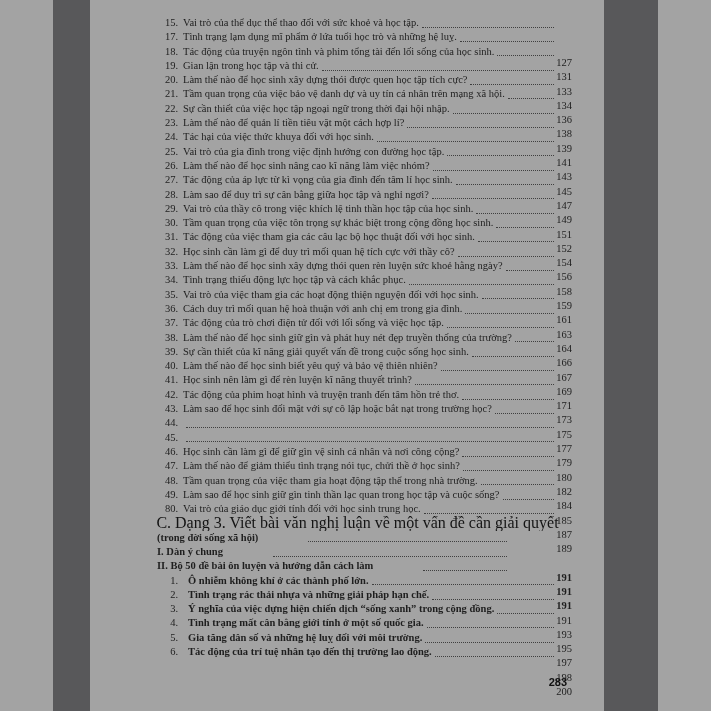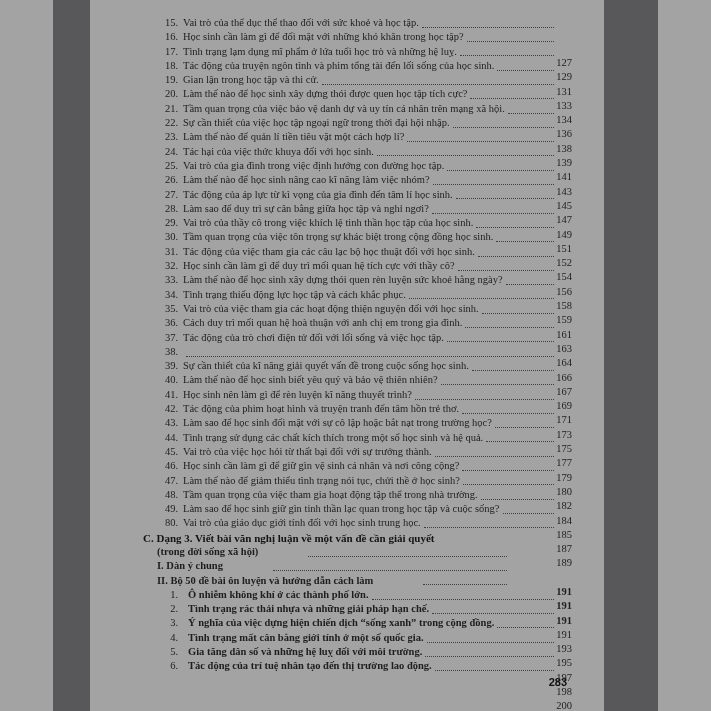--- a/index.html
+++ b/index.html
@@ -19,22 +19,22 @@
   .row .title{flex:0 1 auto;overflow:hidden;}
   .row .dots{
     flex:1 0 6px;align-self:flex-end;height:0;
     border-bottom:1px dotted #3f3f3f;margin:0 2px 2.5px 3px;
   }
   .row .pg{flex:none;margin-top:40px;}
   .row.bold{font-weight:bold;}
   .row.bold.indent{padding-left:14px;gap:47px;}
   .row.sub .title{margin-left:5px;font-weight:bold;}
   .heading{
-    height:14.3px;line-height:14.3px;font-size:11px;font-weight:bold;
-    white-space:nowrap;overflow:hidden;color:#141414;
+    height:14.3px;line-height:14.3px;font-size:16px;font-weight:normal;
+    white-space:nowrap;overflow:hidden;color:#141414;text-align:center;
   }
   .footer{
     position:absolute;left:143px;top:676px;width:424px;text-align:right;
     font-family:"Liberation Sans",sans-serif;font-weight:bold;
     font-size:11px;color:#111111;
   }
 </style>
 </head>
 <body>
 
@@ -44,26 +44,20 @@
 
   <div class="content">
     <div id="main-entries">
         <div class="row">
           <span class="num">15.</span>
           <span class="title">Vai trò của thể dục thể thao đối với sức khoẻ và học tập.</span>
           <span class="dots"></span>
           <span class="pg">127</span>
         </div>
         <div class="row">
-          <span class="num">16.</span>
-          <span class="title">Học sinh cần làm gì để đối mặt với những khó khăn trong học tập?</span>
-          <span class="dots"></span>
-          <span class="pg">129</span>
-        </div>
-        <div class="row">
           <span class="num">17.</span>
           <span class="title">Tình trạng lạm dụng mĩ phẩm ở lứa tuổi học trò và những hệ luỵ.</span>
           <span class="dots"></span>
           <span class="pg">131</span>
         </div>
         <div class="row">
           <span class="num">18.</span>
           <span class="title">Tác động của truyện ngôn tình và phim tổng tài đến lối sống của học sinh.</span>
           <span class="dots"></span>
           <span class="pg">133</span>
@@ -177,20 +171,21 @@
           <span class="pg">164</span>
         </div>
         <div class="row">
           <span class="num">37.</span>
           <span class="title">Tác động của trò chơi điện tử đối với lối sống và việc học tập.</span>
           <span class="dots"></span>
           <span class="pg">166</span>
         </div>
         <div class="row">
           <span class="num">38.</span>
+          <span class="title">Làm thế nào để học sinh giữ gìn và phát huy nét đẹp truyền thống của trường?</span>
           <span class="dots"></span>
           <span class="pg">167</span>
         </div>
         <div class="row">
           <span class="num">39.</span>
           <span class="title">Sự cần thiết của kĩ năng giải quyết vấn đề trong cuộc sống học sinh.</span>
           <span class="dots"></span>
           <span class="pg">169</span>
         </div>
         <div class="row">
@@ -212,27 +207,25 @@
           <span class="pg">175</span>
         </div>
         <div class="row">
           <span class="num">43.</span>
           <span class="title">Làm sao để học sinh đối mặt với sự cô lập hoặc bắt nạt trong trường học?</span>
           <span class="dots"></span>
           <span class="pg">177</span>
         </div>
         <div class="row">
           <span class="num">44.</span>
-          <span class="title">Tình trạng sử dụng các chất kích thích trong một số học sinh và hệ quả.</span>
           <span class="dots"></span>
           <span class="pg">179</span>
         </div>
         <div class="row">
           <span class="num">45.</span>
-          <span class="title">Vai trò của việc học hỏi từ thất bại đối với sự trưởng thành.</span>
           <span class="dots"></span>
           <span class="pg">180</span>
         </div>
         <div class="row">
           <span class="num">46.</span>
           <span class="title">Học sinh cần làm gì để giữ gìn vệ sinh cá nhân và nơi công cộng?</span>
           <span class="dots"></span>
           <span class="pg">182</span>
         </div>
         <div class="row">

